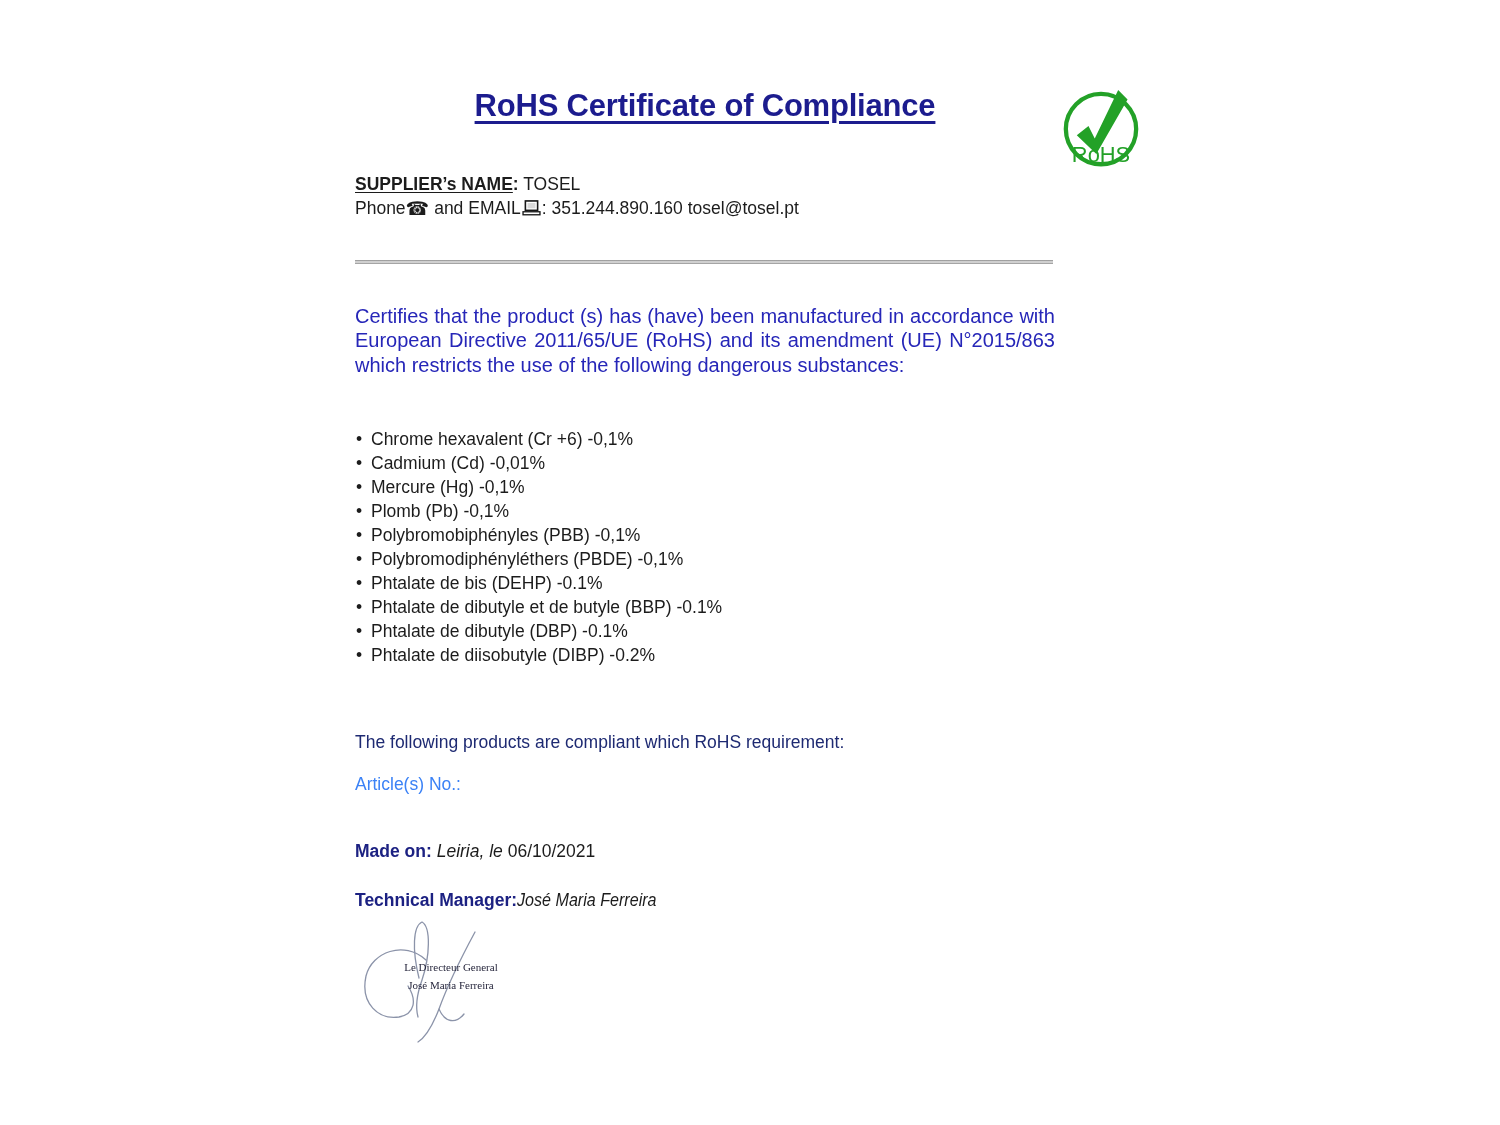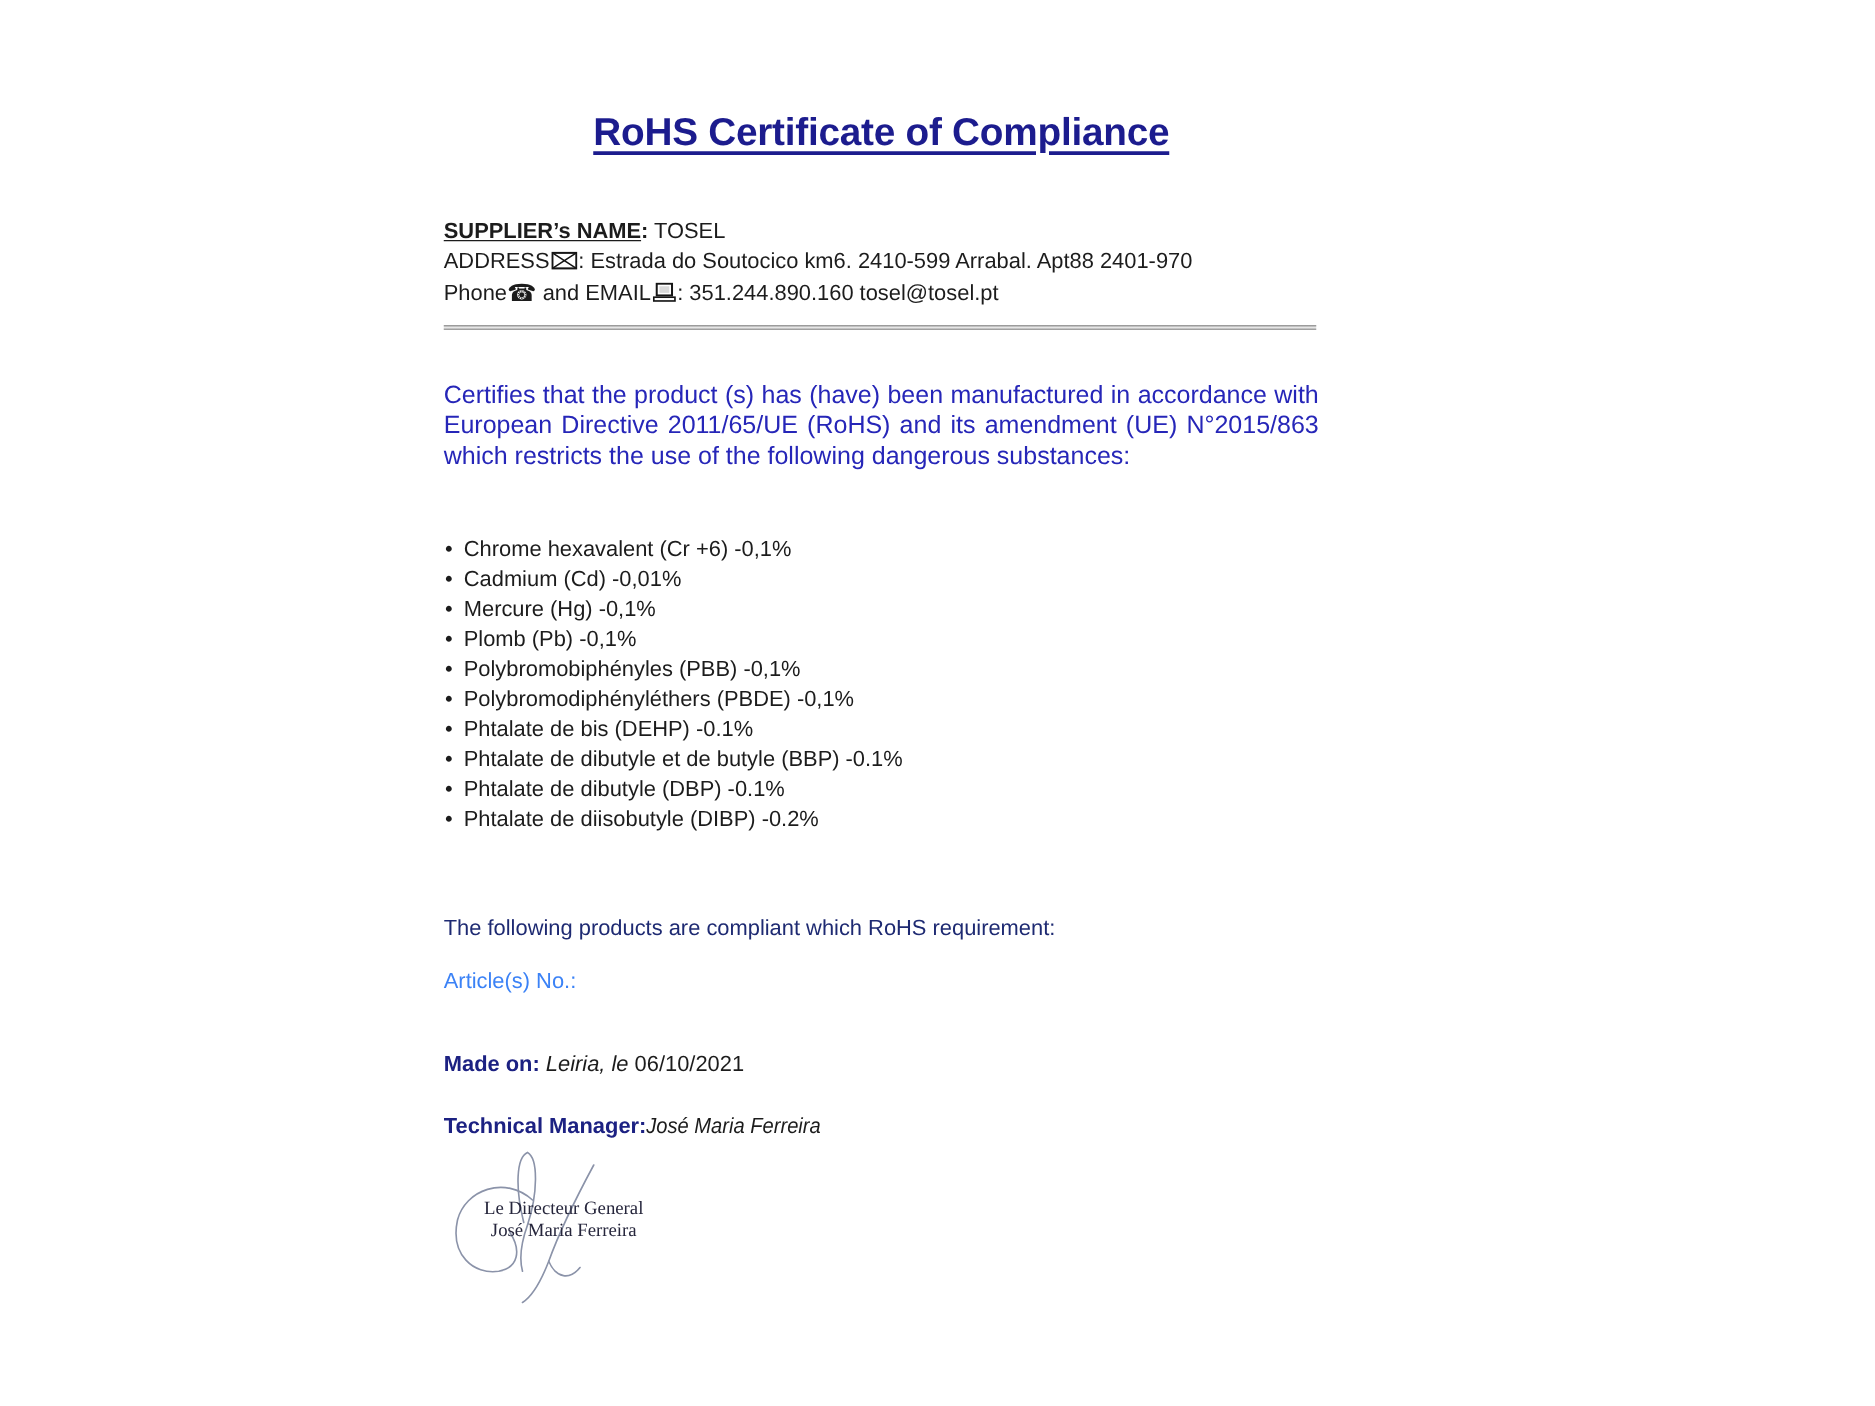--- a/index.html
+++ b/index.html
@@ -51,41 +51,42 @@
   .made-on{top:841px;}
   .manager{top:890px;}
   .navy-label{font-weight:bold;color:#1c2182;}
   .ital{font-style:italic;}
   .ital-narrow{font-style:italic;display:inline-block;transform:scaleX(.92);transform-origin:left;}
 
   
   .signature{left:356px;top:914px;width:212px;height:145px;}
   .signature svg{position:absolute;left:0;top:0;}
   .sig-text{position:absolute;left:10px;top:44px;width:170px;text-align:center;
-    font-family:"Liberation Serif",serif;font-size:15px;line-height:18px;color:#26263c;}
+    font-family:"Liberation Serif",serif;font-size:11px;line-height:18px;color:#26263c;}
 </style>
 </head>
 <body>
 
 <div class="page">
 
   <div class="abs title-wrap">
     <span class="doc-title">RoHS Certificate of Compliance</span>
   </div>
 
+  <div class="abs logo-wrap">
+    <svg width="100" height="110" viewBox="0 0 128 134">
+      <circle cx="64" cy="62" r="45" fill="none" stroke="#23a127" stroke-width="5.5"></circle>
+      <path d="M33,70 L48,58 L56,74 L86,12 L98,24 L58,94 Z" fill="#23a127"></path>
+      <text x="64" y="104" text-anchor="middle" font-family="Liberation Sans, sans-serif" font-size="28" fill="#23a127">RoHS</text>
+    </svg>
+  </div>
 
   <div class="abs supplier">
     <div class="line">
       <span class="b u">SUPPLIER’s NAME</span><span class="b">:</span><span> TOSEL</span>
-    </div>
-    <div class="line">
-      <span>ADDRESS</span><span class="inline-icon"><svg width="21" height="15" viewBox="0 0 22 15">
-            <rect x="1" y="1" width="20" height="13" fill="none" stroke="#161616" stroke-width="1.7"></rect>
-            <path d="M1,1 L21,14 M21,1 L1,14" fill="none" stroke="#161616" stroke-width="1.3"></path>
-          </svg></span><span>: Estrada do Soutocico km6. 2410-599 Arrabal. Apt88 2401-970</span>
     </div>
     <div class="line">
       <span>Phone</span><span class="phone-glyph">☎</span><span> and EMAIL</span><span class="inline-icon"><svg width="19" height="16" viewBox="0 0 20 17">
             <rect x="3.5" y="1" width="13" height="10" fill="none" stroke="#161616" stroke-width="1.7"></rect>
             <rect x="5.8" y="3.2" width="8.4" height="5.6" fill="#d9d9d9"></rect>
             <rect x="1" y="12.5" width="18" height="3.2" fill="none" stroke="#161616" stroke-width="1.4"></rect>
           </svg></span><span>: 351.244.890.160 tosel@tosel.pt</span>
     </div>
   </div>
 

